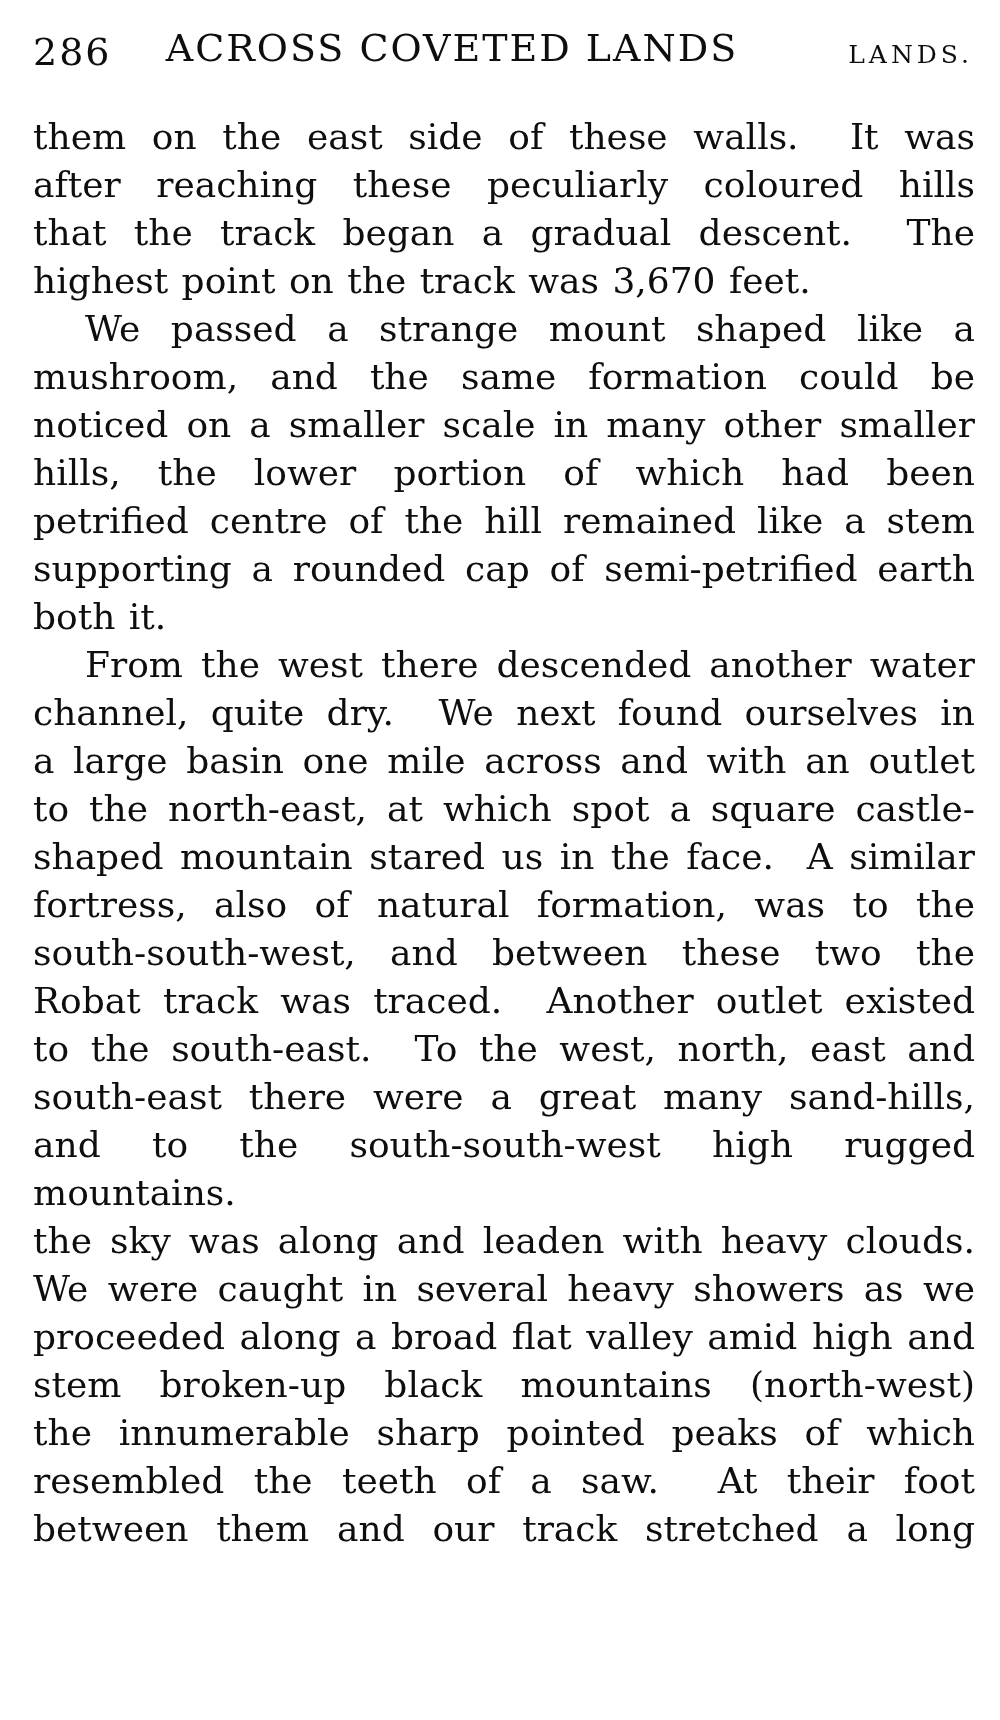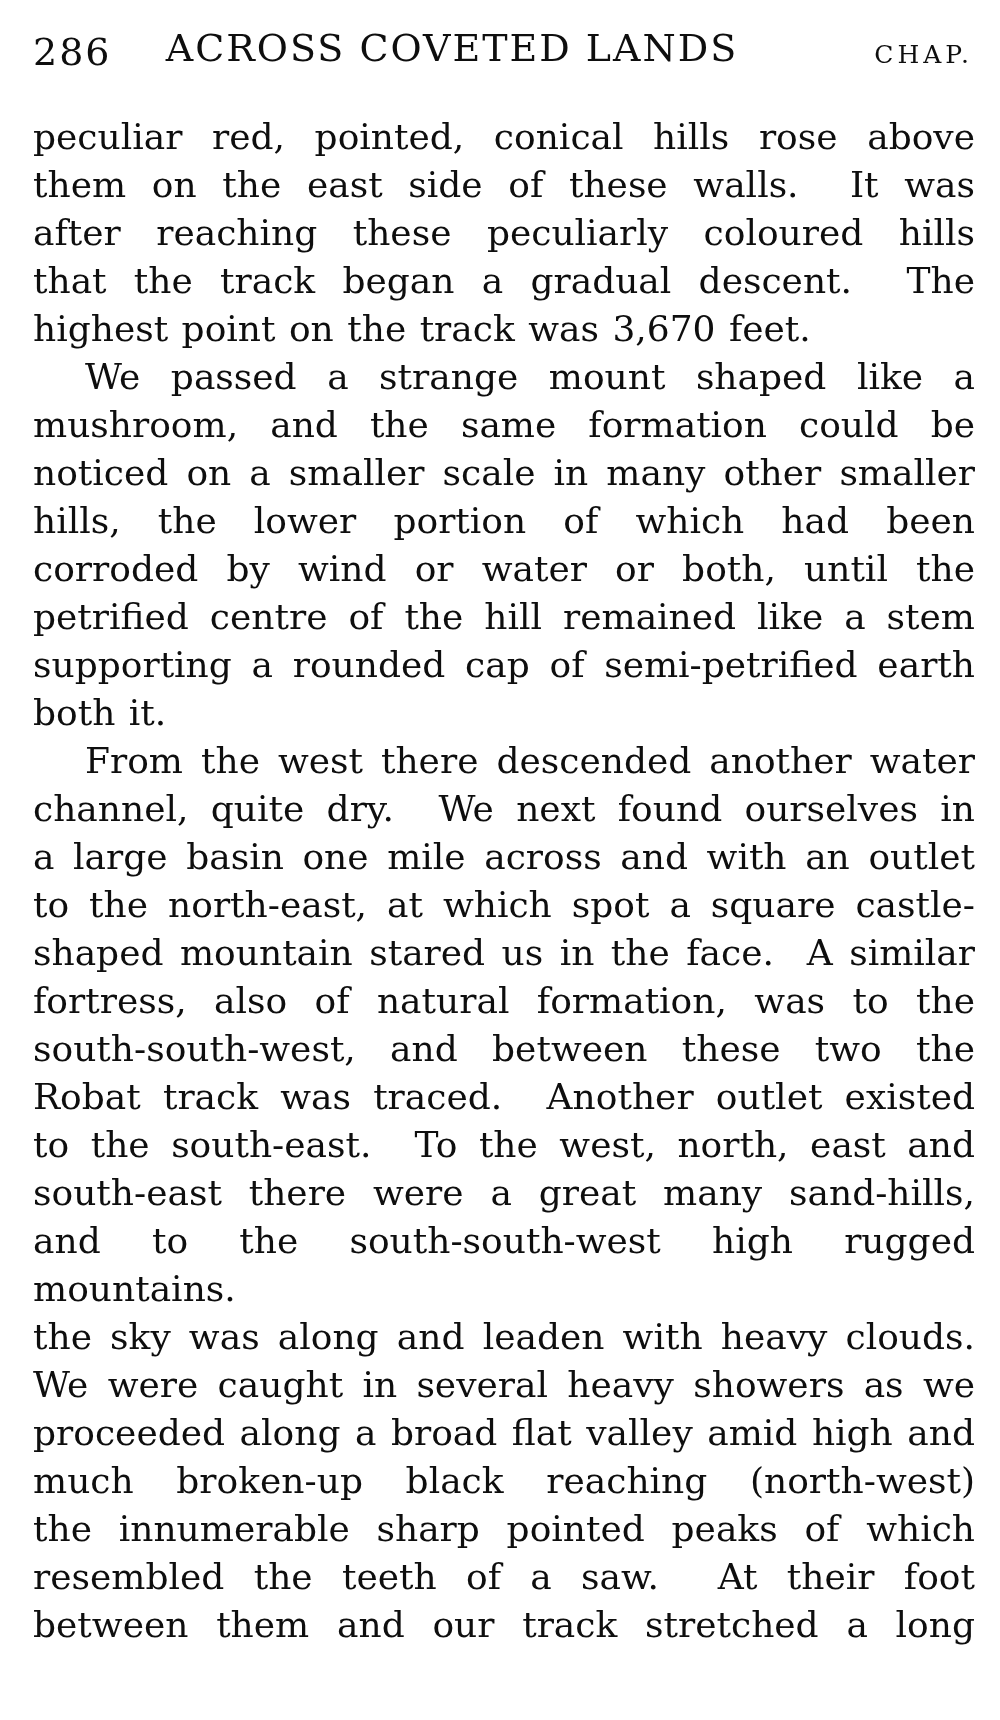--- a/index.html
+++ b/index.html
@@ -66,36 +66,34 @@
   .line.last-left { text-align-last: left; }
   .line.indent { text-indent: 52px; }
 </style>
 </head>
 <body>
 
 <div class="page">
   <header class="running-head">
     <span class="page-number">286</span>
     <span class="running-title">ACROSS COVETED LANDS</span>
-    <span class="chapter-label">CHAP.</span>
+    <span class="chapter-label">LANDS.</span>
   </header>
   <main class="text-block">
       <div class="paragraph">
-        <div class="line">peculiar red, pointed, conical hills rose above</div>
         <div class="line">them on the east side of these walls.&nbsp; It was</div>
         <div class="line">after reaching these peculiarly coloured hills</div>
         <div class="line">that the track began a gradual descent.&nbsp; The</div>
         <div class="line last-left">highest point on the track was 3,670 feet.</div>
       </div>
       <div class="paragraph">
         <div class="line indent">We passed a strange mount shaped like a</div>
         <div class="line">mushroom, and the same formation could be</div>
         <div class="line">noticed on a smaller scale in many other smaller</div>
         <div class="line">hills, the lower portion of which had been</div>
-        <div class="line">corroded by wind or water or both, until the</div>
         <div class="line">petrified centre of the hill remained like a stem</div>
         <div class="line">supporting a rounded cap of semi-petrified earth</div>
         <div class="line last-left">both it.</div>
       </div>
       <div class="paragraph">
         <div class="line indent">From the west there descended another water</div>
         <div class="line">channel, quite dry.&nbsp; We next found ourselves in</div>
         <div class="line">a large basin one mile across and with an outlet</div>
         <div class="line">to the north-east, at which spot a square castle-</div>
         <div class="line">shaped mountain stared us in the face.&nbsp; A similar</div>
@@ -104,19 +102,19 @@
         <div class="line">Robat track was traced.&nbsp; Another outlet existed</div>
         <div class="line">to the south-east.&nbsp; To the west, north, east and</div>
         <div class="line">south-east there were a great many sand-hills,</div>
         <div class="line">and to the south-south-west high rugged</div>
         <div class="line last-left">mountains.</div>
       </div>
       <div class="paragraph">
         <div class="line">the sky was along and leaden with heavy clouds.</div>
         <div class="line">We were caught in several heavy showers as we</div>
         <div class="line">proceeded along a broad flat valley amid high and</div>
-        <div class="line">much broken-up black reaching (north-west)</div>
+        <div class="line">stem broken-up black mountains (north-west)</div>
         <div class="line">the innumerable sharp pointed peaks of which</div>
         <div class="line">resembled the teeth of a saw.&nbsp; At their foot</div>
         <div class="line">between them and our track stretched a long</div>
       </div>
     </main>
 </div>
 
 </body></html>

